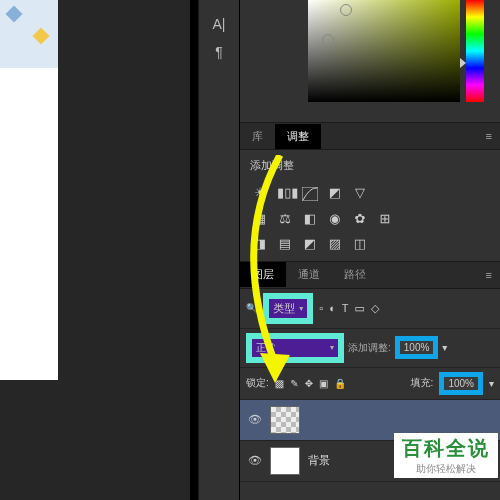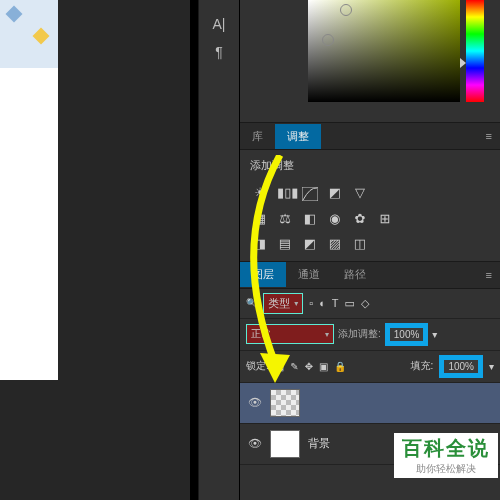--- a/index.html
+++ b/index.html
@@ -12,29 +12,29 @@
 .toolbar-r{position:absolute;left:198px;top:0;width:40px;height:500px;background:#323232;border-left:1px solid #1a1a1a;text-align:center;padding-top:10px;color:#bbb}
 .toolbar-r div{padding:6px 0;font-size:14px}
 .panels{position:absolute;left:240px;top:0;right:0;bottom:0;background:#323232}
 .picker{position:relative;height:110px;border-bottom:1px solid #1a1a1a;padding:6px 10px}
 .gradient-box{position:absolute;left:68px;top:0;width:152px;height:102px;background:linear-gradient(to bottom,transparent,#000),linear-gradient(to right,#fff,#9aad00)}
 .ring{position:absolute;width:10px;height:10px;border:1px solid #888;border-radius:50%}
 .hue{position:absolute;left:226px;top:0;width:18px;height:102px;background:linear-gradient(to bottom,#f00,#ff0,#0f0,#0ff,#00f,#f0f,#f00)}
 .hue-arrow{position:absolute;left:220px;top:58px;width:0;height:0;border-top:5px solid transparent;border-bottom:5px solid transparent;border-left:6px solid #ccc}
 .tabrow{display:flex;border-bottom:1px solid #1a1a1a;background:#2a2a2a;height:26px;align-items:center}
 .tab{padding:5px 12px;color:#999;cursor:pointer}
-.tab.active{background:#0369a1;color:#eee}
+.tab.active{background:#000000;color:#eee}
 .menu-icon{margin-left:auto;padding:0 8px;color:#aaa}
 .adj{padding:8px 10px 4px}
 .adj-title{margin-bottom:8px}
 .icon-row{display:flex;gap:9px;padding:4px 2px 6px;color:#ccc;font-size:13px}
 .icon-row span{width:16px;text-align:center;cursor:pointer}
 .ico{display:inline-block;width:16px;height:14px;vertical-align:middle}
 .layers-head{display:flex;align-items:center;gap:6px;padding:4px 6px;border-bottom:1px solid #222}
-.dd{background:#7f1d1d;border:1px solid #5eead4;padding:2px 4px;display:flex;align-items:center;gap:4px}
+.dd{background:#4c1d95;border:6px solid #5eead4;padding:2px 4px;display:flex;align-items:center;gap:4px}
 .dd .arrow{font-size:8px;color:#aaa}
 .opts{display:flex;align-items:center;gap:4px;padding:4px 6px;border-bottom:1px solid #222;font-size:10px}
 .opts .label{color:#aaa}
 .val{background:#3a3a3a;border:5px solid #0ea5e9;padding:1px 4px}
 .lock-row{display:flex;align-items:center;gap:6px;padding:4px 6px;border-bottom:1px solid #222;font-size:10px}
 .layer{display:flex;align-items:center;gap:8px;padding:6px 8px;border-bottom:1px solid #222}
 .layer.sel{background:#4a5a78}
 .eye{width:14px;color:#ccc}
 .thumb{width:28px;height:26px;border:1px solid #666;background:#fff}
 .thumb.trans{background:repeating-conic-gradient(#bbb 0 25%,#eee 0 50%) 0 0/10px 10px}

